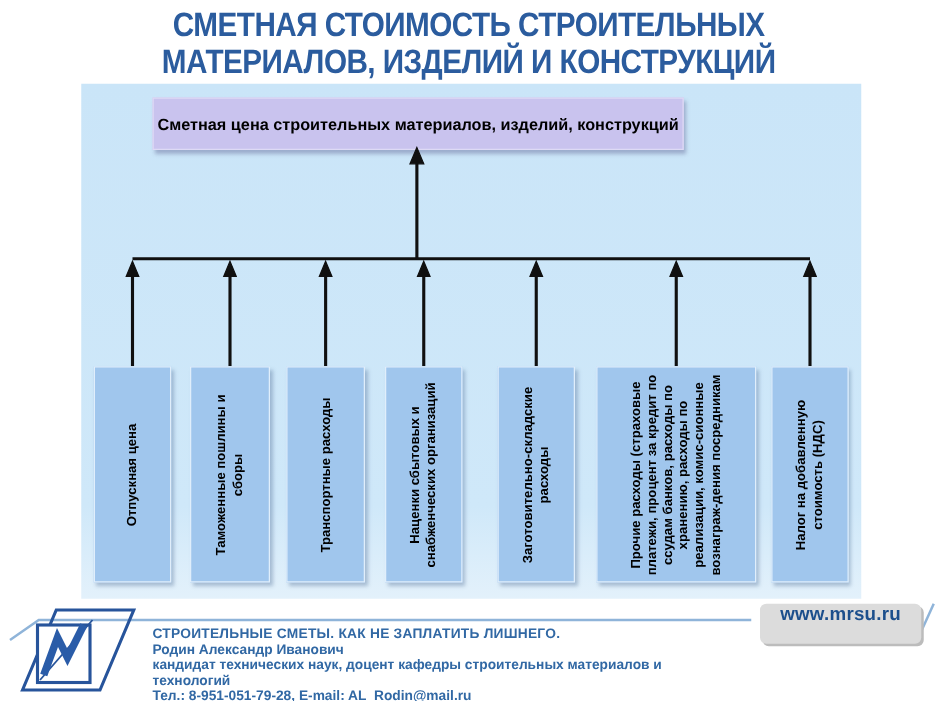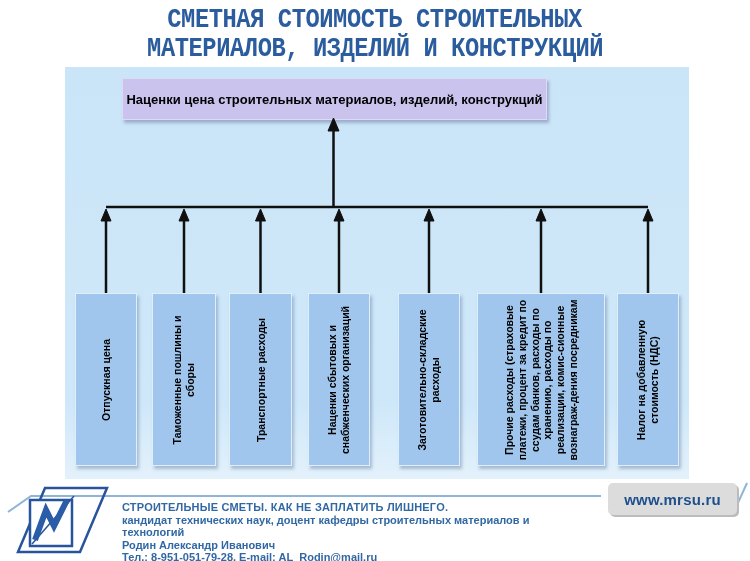--- a/index.html
+++ b/index.html
@@ -4,21 +4,21 @@
 <style>
   html,body{margin:0;padding:0;}
   body{
     width:750px;height:561px;position:relative;overflow:hidden;
     background:#ffffff;
     font-family:"Liberation Sans", sans-serif;
   }
   
   .title{
     position:absolute;left:0;top:6px;width:750px;text-align:center;
-    color:#2b5c9e;font-weight:bold;font-size:27px;line-height:29px;font-family:Liberation Mono, monospace;
+    color:#2b5c9e;font-weight:bold;font-size:27px;line-height:29px;
   }
   .title span{display:inline-block;transform:scaleX(.88);transform-origin:center;white-space:nowrap;letter-spacing:-.5px;}
   
   .panel{
     position:absolute;left:65px;top:67px;width:624px;height:412px;
     background:linear-gradient(180deg,#cae5f8 0%,#cfe8f9 82%,#e3f1fb 100%);
   }
   .rootbox{
     position:absolute;left:57px;top:11px;width:423px;height:40px;
     background:#c9c3ee;border:1px solid #dedaf5;
@@ -51,37 +51,37 @@
   .logo{position:absolute;left:10px;top:480px;width:105px;height:80px;}
   .credits{
     position:absolute;left:122px;top:501px;width:470px;
     color:#3168a4;font-weight:bold;font-size:11px;line-height:12.5px;
   }
   .credits .c1{letter-spacing:.2px;}
   .badge{
     position:absolute;left:608px;top:483px;width:129px;height:32px;
     background:#dcdcdc;border-radius:5px;
     box-shadow:2px 2px 0 #bcbcbc;
-    display:flex;align-items:center;justify-content:center;
+    display:flex;align-items:flex-start;justify-content:center;
     color:#1c4f8c;font-weight:bold;font-size:15px;letter-spacing:.2px;
     cursor:pointer;
   }
 </style>
 </head>
 <body>
 
 <div class="title">
   <span>СМЕТНАЯ СТОИМОСТЬ СТРОИТЕЛЬНЫХ</span><br>
   <span>МАТЕРИАЛОВ, ИЗДЕЛИЙ И КОНСТРУКЦИЙ</span>
 </div>
 
 <div class="panel">
 
   <div class="rootbox">
-    <span>Наценки цена строительных материалов, изделий, конструкций</span>
+    <span>Сметная цена строительных материалов, изделий, конструкций</span>
   </div>
 
   <svg class="connectors" viewBox="0 0 624 412">
     <g stroke="#101010" stroke-width="2.5" fill="#101010">
 
       <line x1="41" y1="140" x2="583" y2="140"></line>
 
       <line x1="268.5" y1="140" x2="268.5" y2="62"></line>
       <polygon points="268.5,51 263,64 274,64" stroke-width="1"></polygon>
 
@@ -132,20 +132,20 @@
 
 <svg class="logo" viewBox="0 0 105 80">
   <polygon points="8,72 35,8 97,8 70,72" fill="none" stroke="#27549b" stroke-width="2.5"></polygon>
   <rect x="20" y="20" width="42" height="46" fill="#ffffff" stroke="#27549b" stroke-width="2.5"></rect>
   <line x1="22" y1="64" x2="64" y2="16" stroke="#27549b" stroke-width="1.5"></line>
   <polyline points="25,60 36,30 44,46 57,20" fill="none" stroke="#2a5ca8" stroke-width="6" stroke-linejoin="miter"></polyline>
 </svg>
 
 <div class="credits">
   <div class="c1">СТРОИТЕЛЬНЫЕ СМЕТЫ. КАК НЕ ЗАПЛАТИТЬ ЛИШНЕГО.</div>
+  <div>Родин Александр Иванович</div>
   <div>кандидат технических наук, доцент кафедры строительных материалов и технологий</div>
-  <div>Родин Александр Иванович</div>
   <div>Тел.: 8-951-051-79-28, E-mail: AL_Rodin@mail.ru</div>
 </div>
 
 <div class="badge">
   <span>www.mrsu.ru</span>
 </div>
 
 </body></html>

